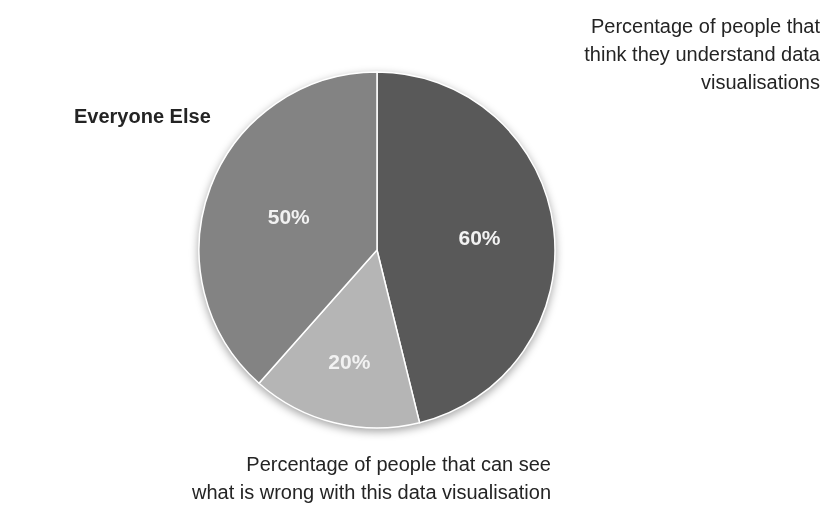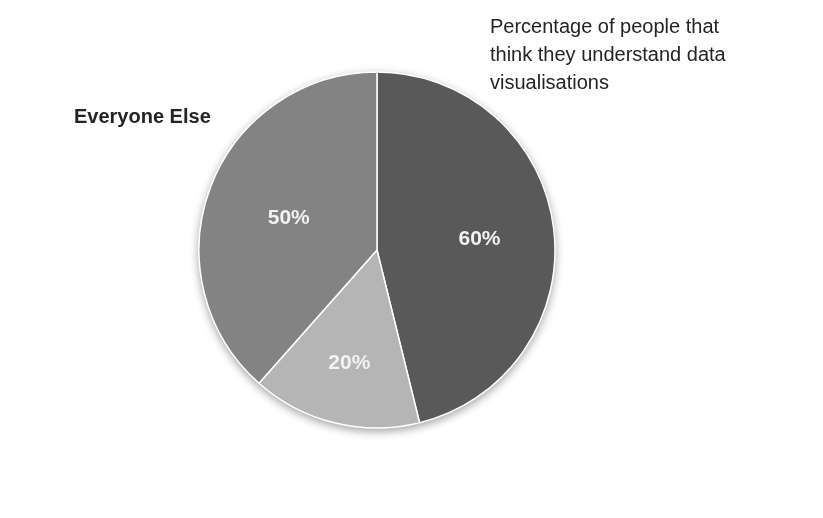--- a/index.html
+++ b/index.html
@@ -10,20 +10,21 @@
     background: #ffffff;
     overflow: hidden;
     font-family: "Liberation Sans", sans-serif;
   }
   .caption {
     position: absolute;
     color: #242424;
     font-size: 20px;
     line-height: 28px;
     white-space: pre-line;
+    text-align: right;
   }
   .caption-top-right { left: 490px; top: 12px;  width: 330px; }
   .caption-left      { left: 74px;  top: 102px; font-weight: bold; }
   .caption-bottom    { left: 91px;  top: 450px; width: 460px; }
   .pie-svg { position: absolute; left: 0; top: 0; }
   .pie-group { filter: drop-shadow(0px 3px 4px rgba(0,0,0,0.35)); }
   .slice-path { stroke: #ffffff; stroke-width: 1.5; stroke-linejoin: round; }
   .slice-label {
     font-family: "Liberation Sans", sans-serif;
     font-size: 21px;
@@ -46,14 +47,16 @@
         <text x="288.79056766505795" y="223.54657495640723" fill="#f2f2f2" class="slice-label">50%</text>
       </g>
   </svg>
 
   <div class="caption caption-top-right">Percentage of people that
 think they understand data
 visualisations</div>
 
   <div class="caption caption-left">Everyone Else</div>
 
+  <div class="caption caption-bottom">Percentage of people that can see
+what is wrong with this data visualisation</div>
 
 </div>
 
 </body></html>

